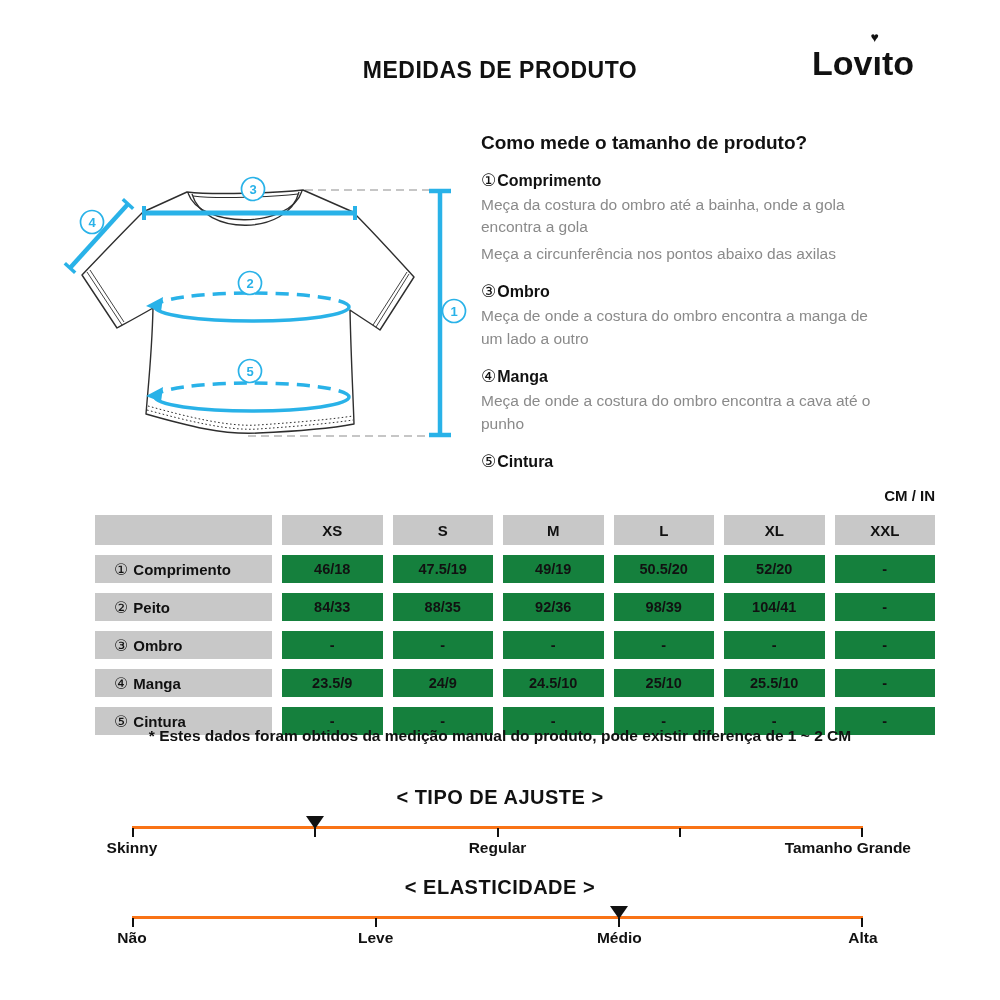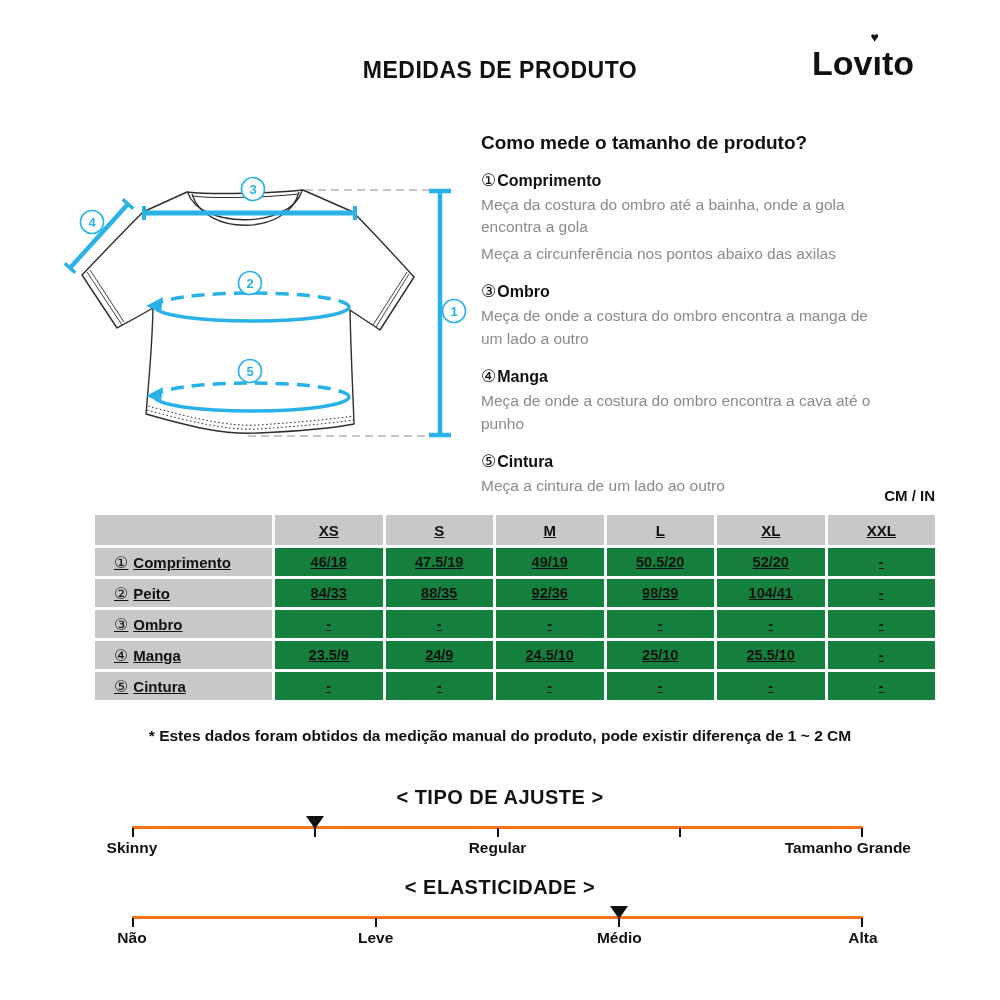--- a/index.html
+++ b/index.html
@@ -27,21 +27,21 @@
   .howto{position:absolute;left:481px;top:132px;width:402px;}
   .howto h2{margin:0 0 10px 0;font-size:19px;font-weight:800;}
   .ht-title{font-size:16px;font-weight:700;margin-top:16px;line-height:1.35;}
   .ht-title .num{font-weight:400;font-size:17px;margin-right:1px;}
   .ht-desc{color:#8a8a8a;font-size:15.5px;line-height:1.45;margin:1px 0 4px 0;}
   
   .unit-label{position:absolute;right:65px;top:487px;font-size:15px;font-weight:700;}
   .size-table{
     position:absolute;left:95px;top:515px;width:840px;
     display:grid;grid-template-columns:177px repeat(6,1fr);
-    grid-template-rows:30px repeat(5,28px);gap:3px;text-decoration:underline;
+    grid-template-rows:30px repeat(5,28px);gap:10px;
   }
   .th{background:#c8c8c8;display:flex;align-items:center;justify-content:center;
       font-size:15px;font-weight:700;}
   .tl{background:#c8c8c8;display:flex;align-items:center;padding-left:19px;
       font-size:15px;font-weight:600;}
   .tl .num{font-weight:400;margin-right:5px;font-size:16px;}
   .td{background:#15803d;display:flex;align-items:center;justify-content:center;
       font-size:14.5px;font-weight:600;}
   
   .footnote{position:absolute;left:0;right:0;top:727px;text-align:center;
@@ -136,21 +136,20 @@
 
   <div class="ht-desc">Meça a circunferência nos pontos abaixo das axilas</div>
 
   <div class="ht-title"><span class="num">③</span><span>Ombro</span></div>
   <div class="ht-desc">Meça de onde a costura do ombro encontra a manga de um lado a outro</div>
 
   <div class="ht-title"><span class="num">④</span><span>Manga</span></div>
   <div class="ht-desc">Meça de onde a costura do ombro encontra a cava até o punho</div>
 
   <div class="ht-title"><span class="num">⑤</span><span>Cintura</span></div>
-  <div class="ht-desc">Meça a cintura de um lado ao outro</div>
 </div>
 
 <div class="unit-label">CM / IN</div>
 
 <div class="size-table">
   <div class="th"></div>
   <div class="th">XS</div>
   <div class="th">S</div>
   <div class="th">M</div>
   <div class="th">L</div>

